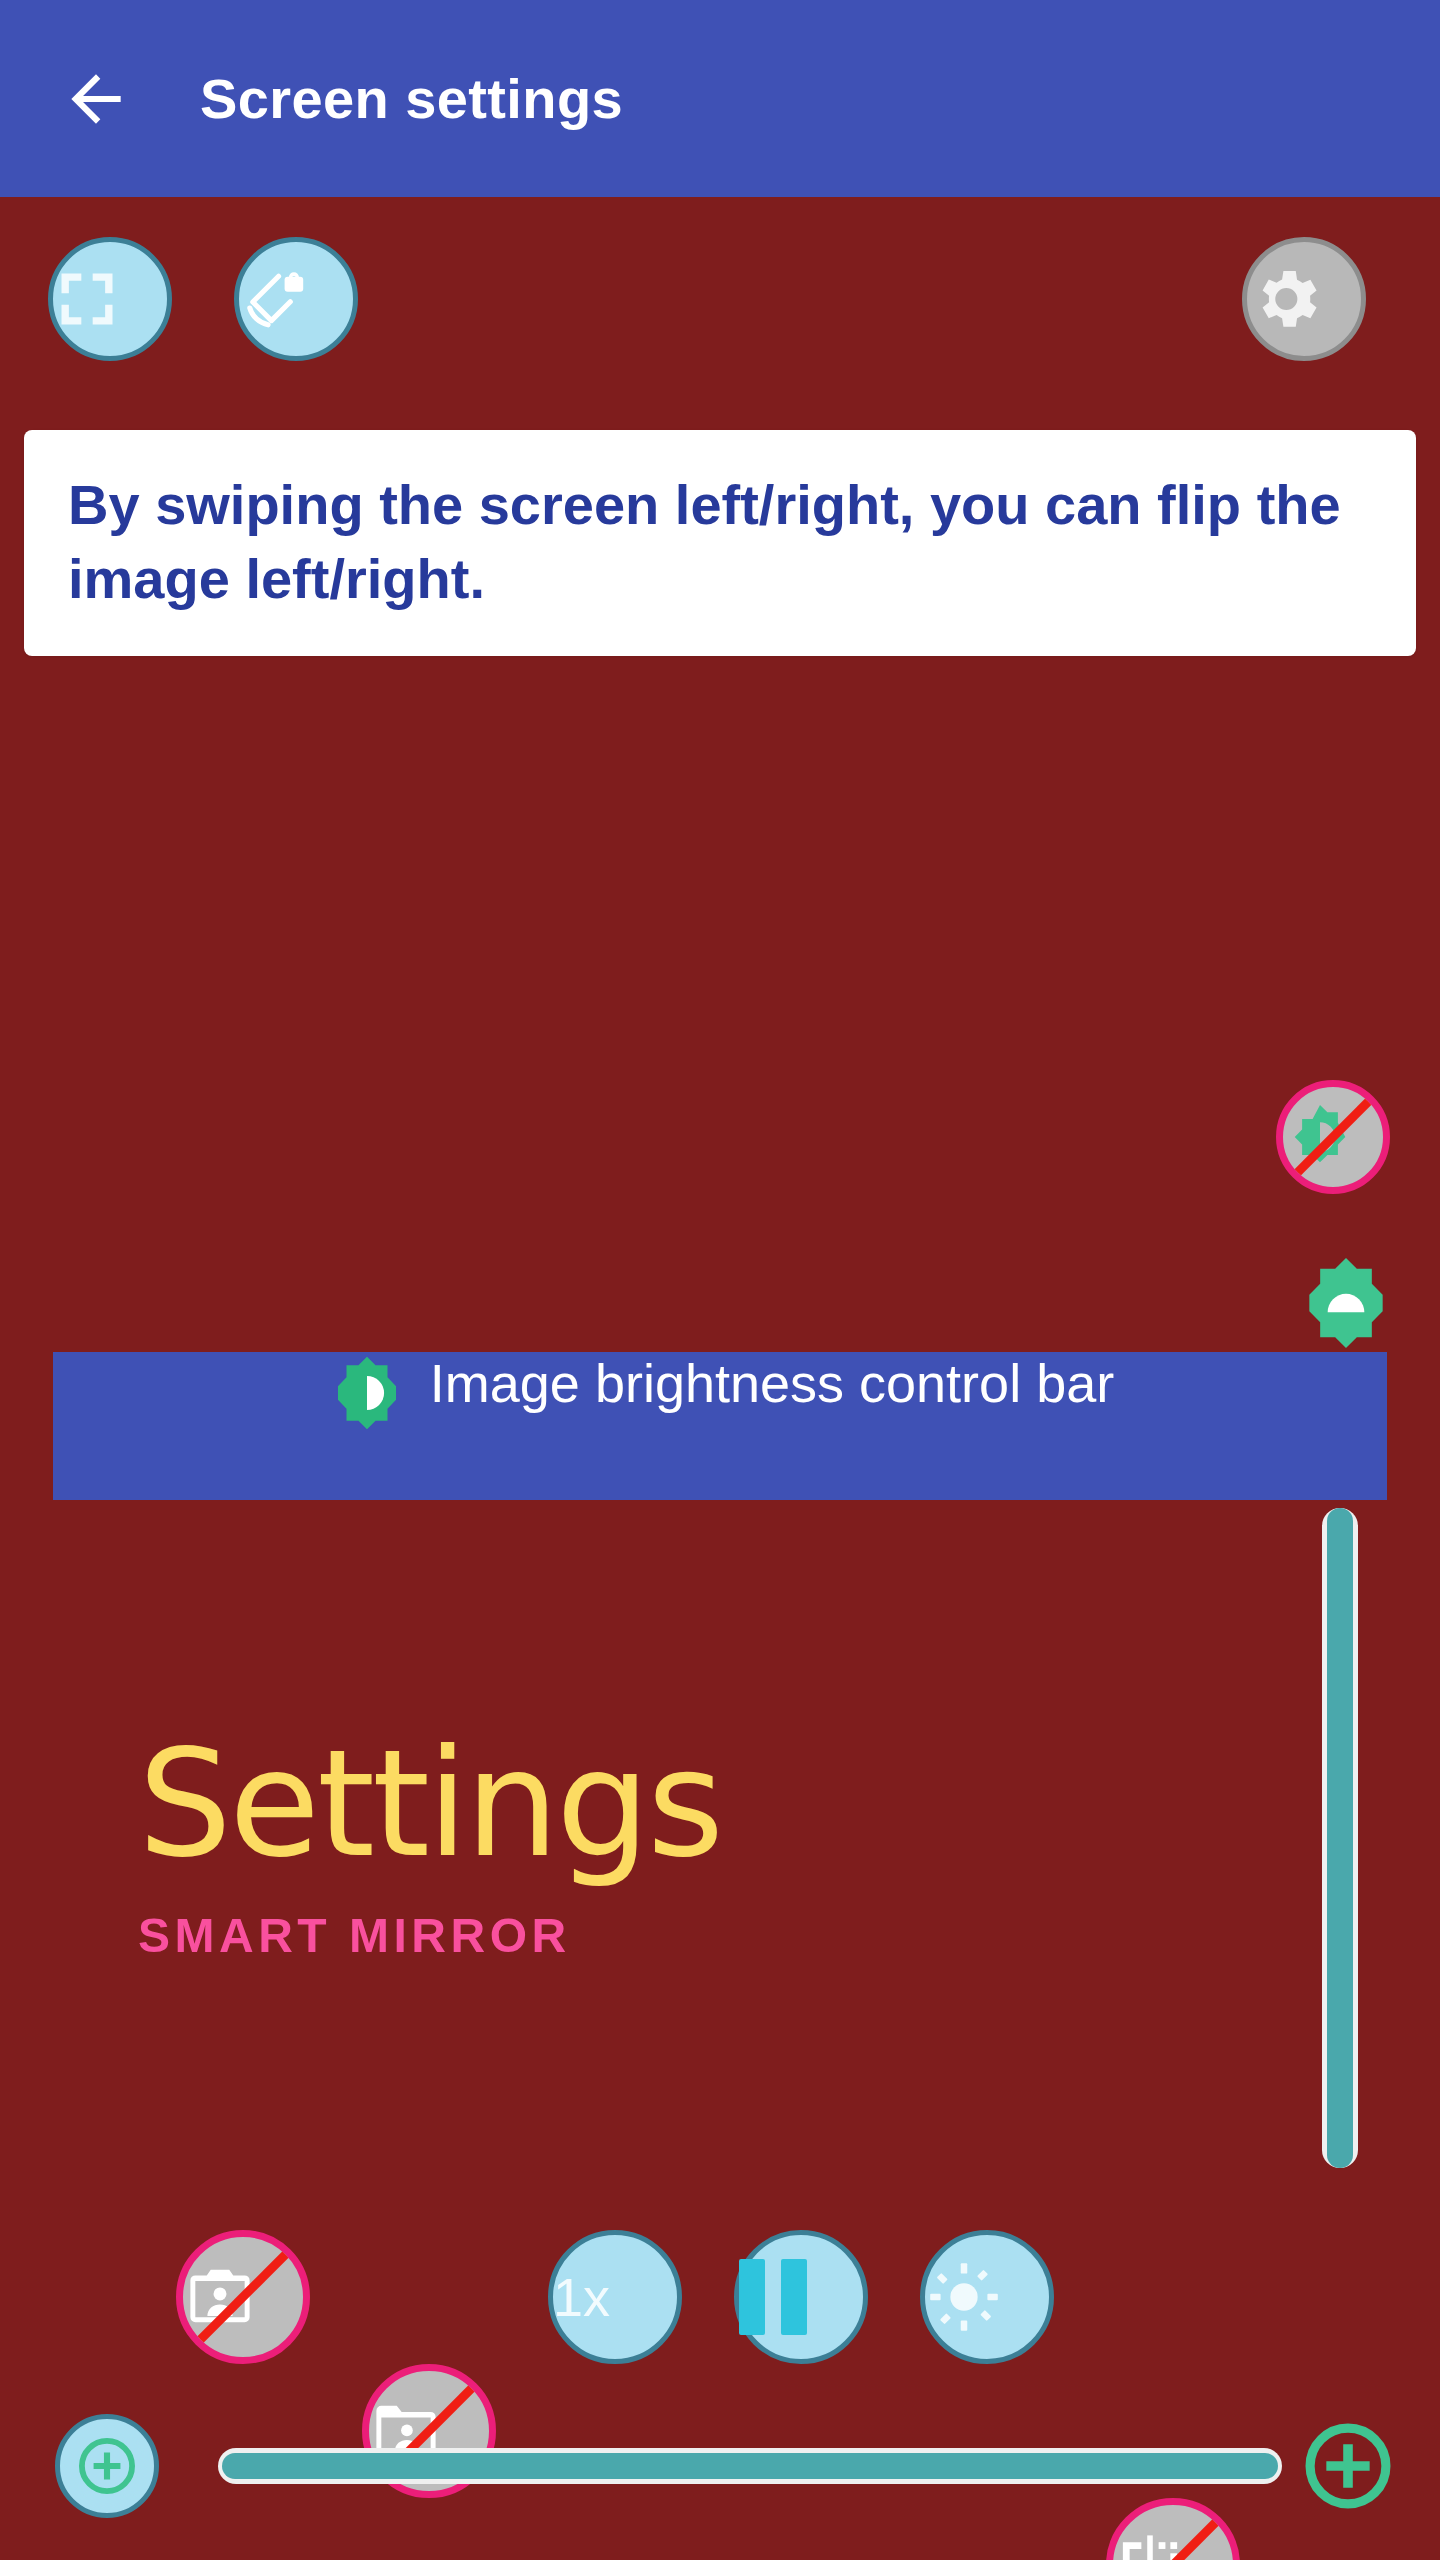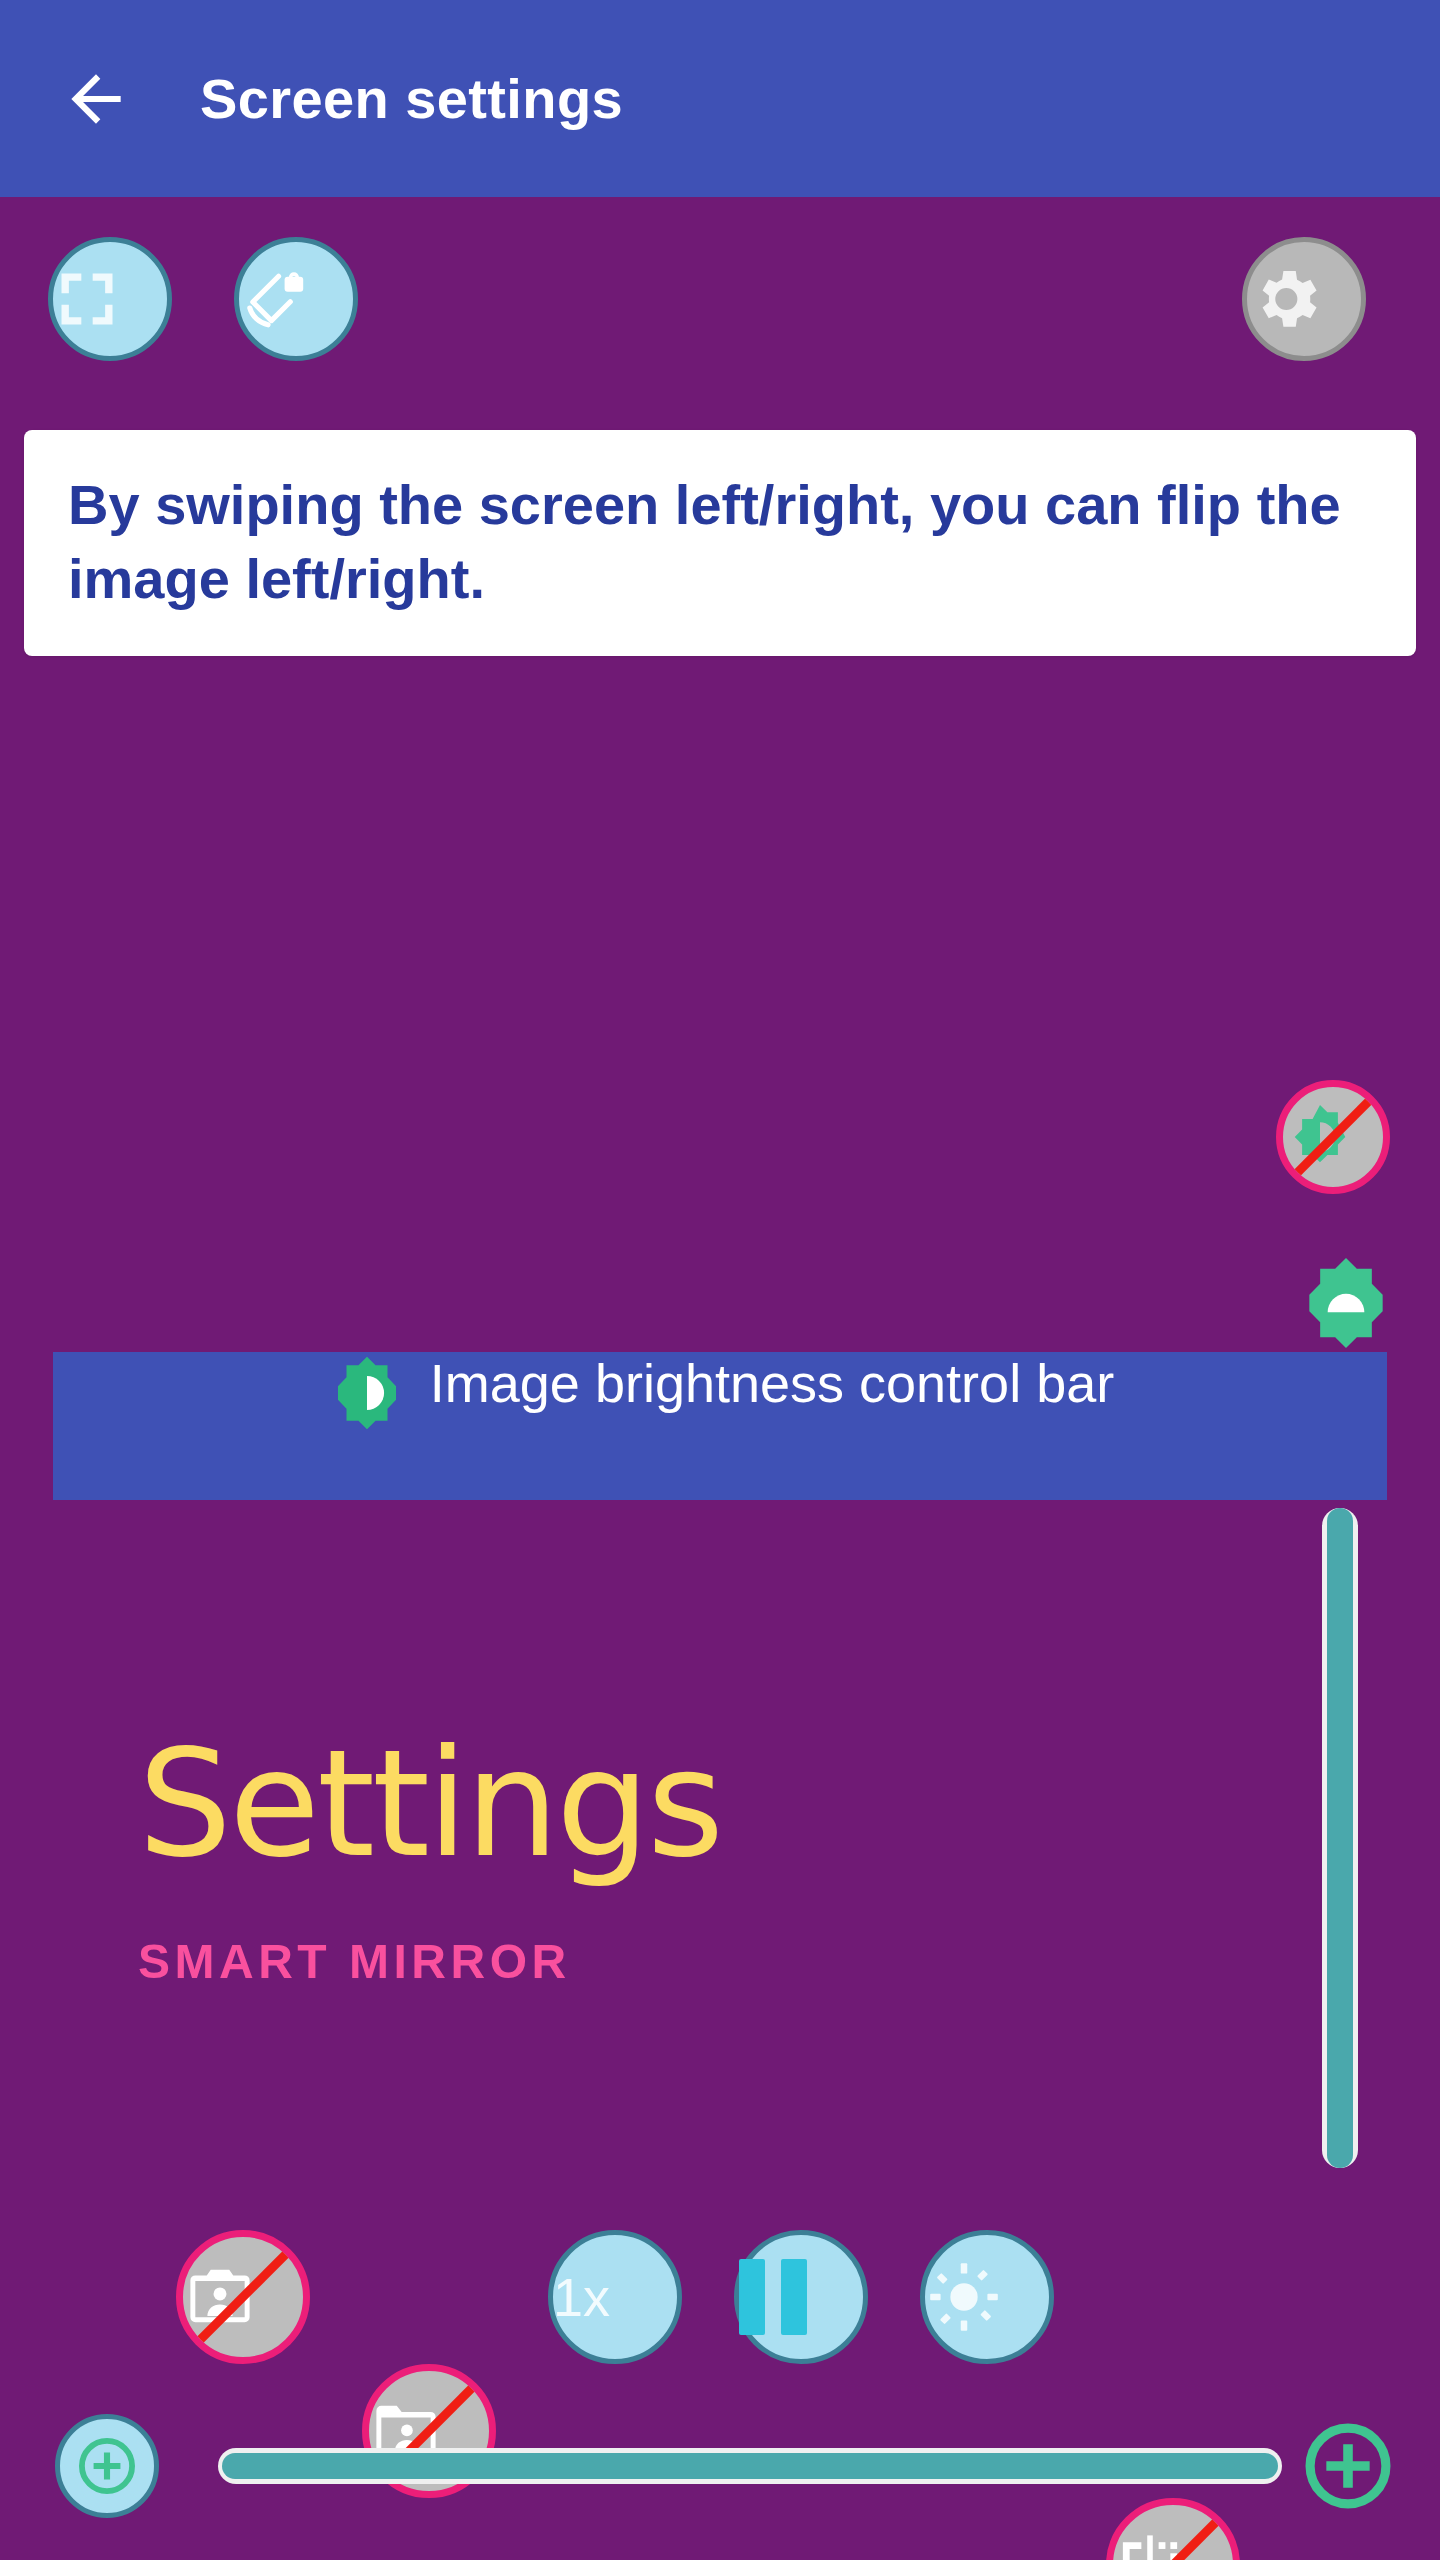--- a/index.html
+++ b/index.html
@@ -9,21 +9,21 @@
     height: 2560px;
     background: #f8f8f9;
     font-family: "Liberation Sans", sans-serif;
     overflow: hidden;
   }
 
   #root {
     position: relative;
     width: 1440px;
     height: 2560px;
-    background: #701a75;
+    background: #7f1d1d;
   }
 
   
   .appbar {
     position: absolute;
     left: 0; top: 0;
     width: 1440px; height: 197px;
     background: #3f51b5;
     display: flex;
     align-items: center;
@@ -158,21 +158,21 @@
   }
   .brand-title {
     font-family: "DejaVu Sans", sans-serif;
     font-size: 148px;
     font-weight: normal;
     color: #fcdb62;
     line-height: 1;
     letter-spacing: -3px;
   }
   .brand-sub {
-    margin-top: 56px;
+    margin-top: 30px;
     font-size: 48px;
     font-weight: bold;
     color: #f9509e;
     letter-spacing: 4.5px;
   }
 
   
   .bottomrow {
     position: absolute;
     left: 0; top: 2230px;

